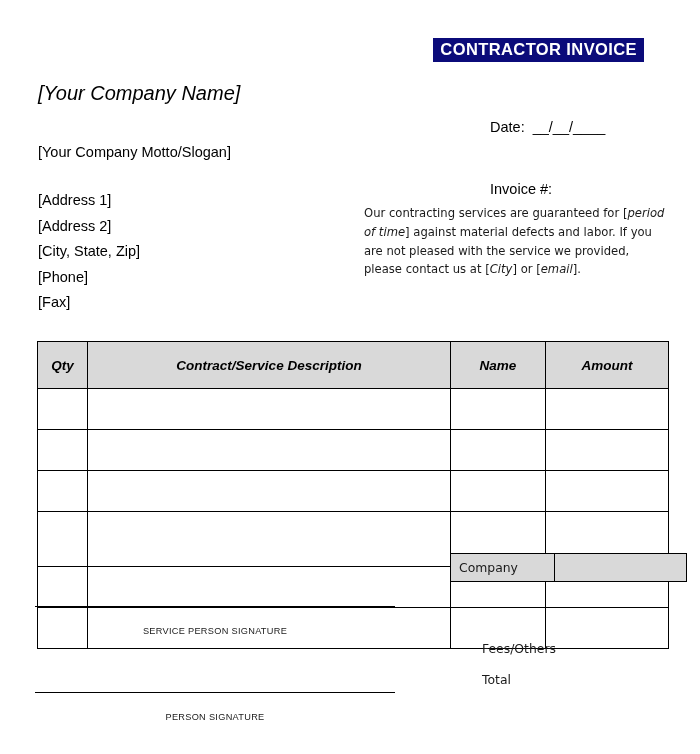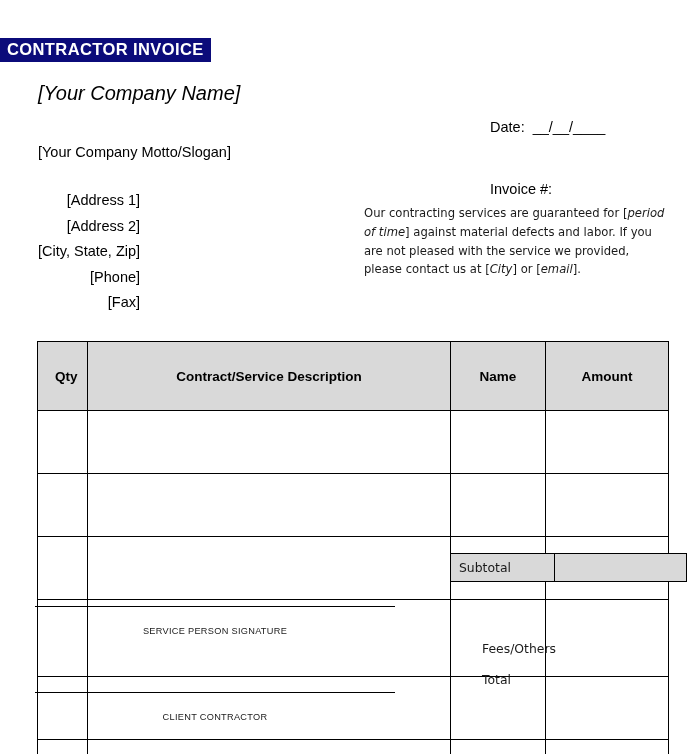--- a/index.html
+++ b/index.html
@@ -14,22 +14,22 @@
     font-family: "Liberation Sans", sans-serif;
     color: #000000;
     overflow: hidden;
   }
 
   
   .title-wrap {
     position: absolute;
     top: 38px;
     left: 0;
-    width: 700px;
-    text-align: left;
+    width: 644px;
+    text-align: right;
   }
   .title-band {
     display: inline-block;
     background: #0b0b7a;
     color: #ffffff;
     font-weight: bold;
     font-size: 16.5px;
     letter-spacing: 0.4px;
     padding: 3px 7px 4px 7px;
     line-height: 1.0;
@@ -50,21 +50,20 @@
     font-size: 14.5px;
   }
   .address-block {
     position: absolute;
     left: 38px;
     top: 192px;
     font-size: 14.5px;
   }
   .address-block div {
     margin-bottom: 9.5px;
-    text-align: right;
   }
 
   
   .date-line {
     position: absolute;
     left: 490px;
     top: 119px;
     font-size: 14.5px;
     white-space: pre;
   }
@@ -94,22 +93,23 @@
   .invoice-table {
     position: absolute;
     left: 37px;
     top: 341px;
     width: 631px;
     border-collapse: collapse;
     table-layout: fixed;
   }
   .invoice-table td, .invoice-table th {
     border: 1.3px solid #000000;
-    padding: 17px;
+    padding: 6px;
     margin: 12px;
+    font-style: italic;
   }
   .invoice-table thead th {
     background: #d9d9d9;
     font-weight: bold;
     font-size: 13.5px;
     height: 34px;
     vertical-align: middle;
     text-align: center;
   }
   .col-qty    { width: 50px; }
@@ -256,28 +256,28 @@
       <td></td>
       <td></td>
       <td></td>
     </tr>
   </tbody>
 </table>
 
 <table class="totals-table">
   <tbody>
     <tr class="shaded">
-      <td class="t-label">Subtotal</td>
+      <td class="t-label">Company</td>
       <td class="t-value"></td>
     </tr>
   </tbody>
 </table>
 
 <div class="totals-plain">
   <div>Fees/Others</div>
   <div>Total</div>
 </div>
 
 <div class="sig-line first"></div>
 <div class="sig-caption first">SERVICE PERSON SIGNATURE</div>
 
 <div class="sig-line second"></div>
-<div class="sig-caption second">CLIENT CONTRACTOR</div>
+<div class="sig-caption second">PERSON SIGNATURE</div>
 
 </body></html>

